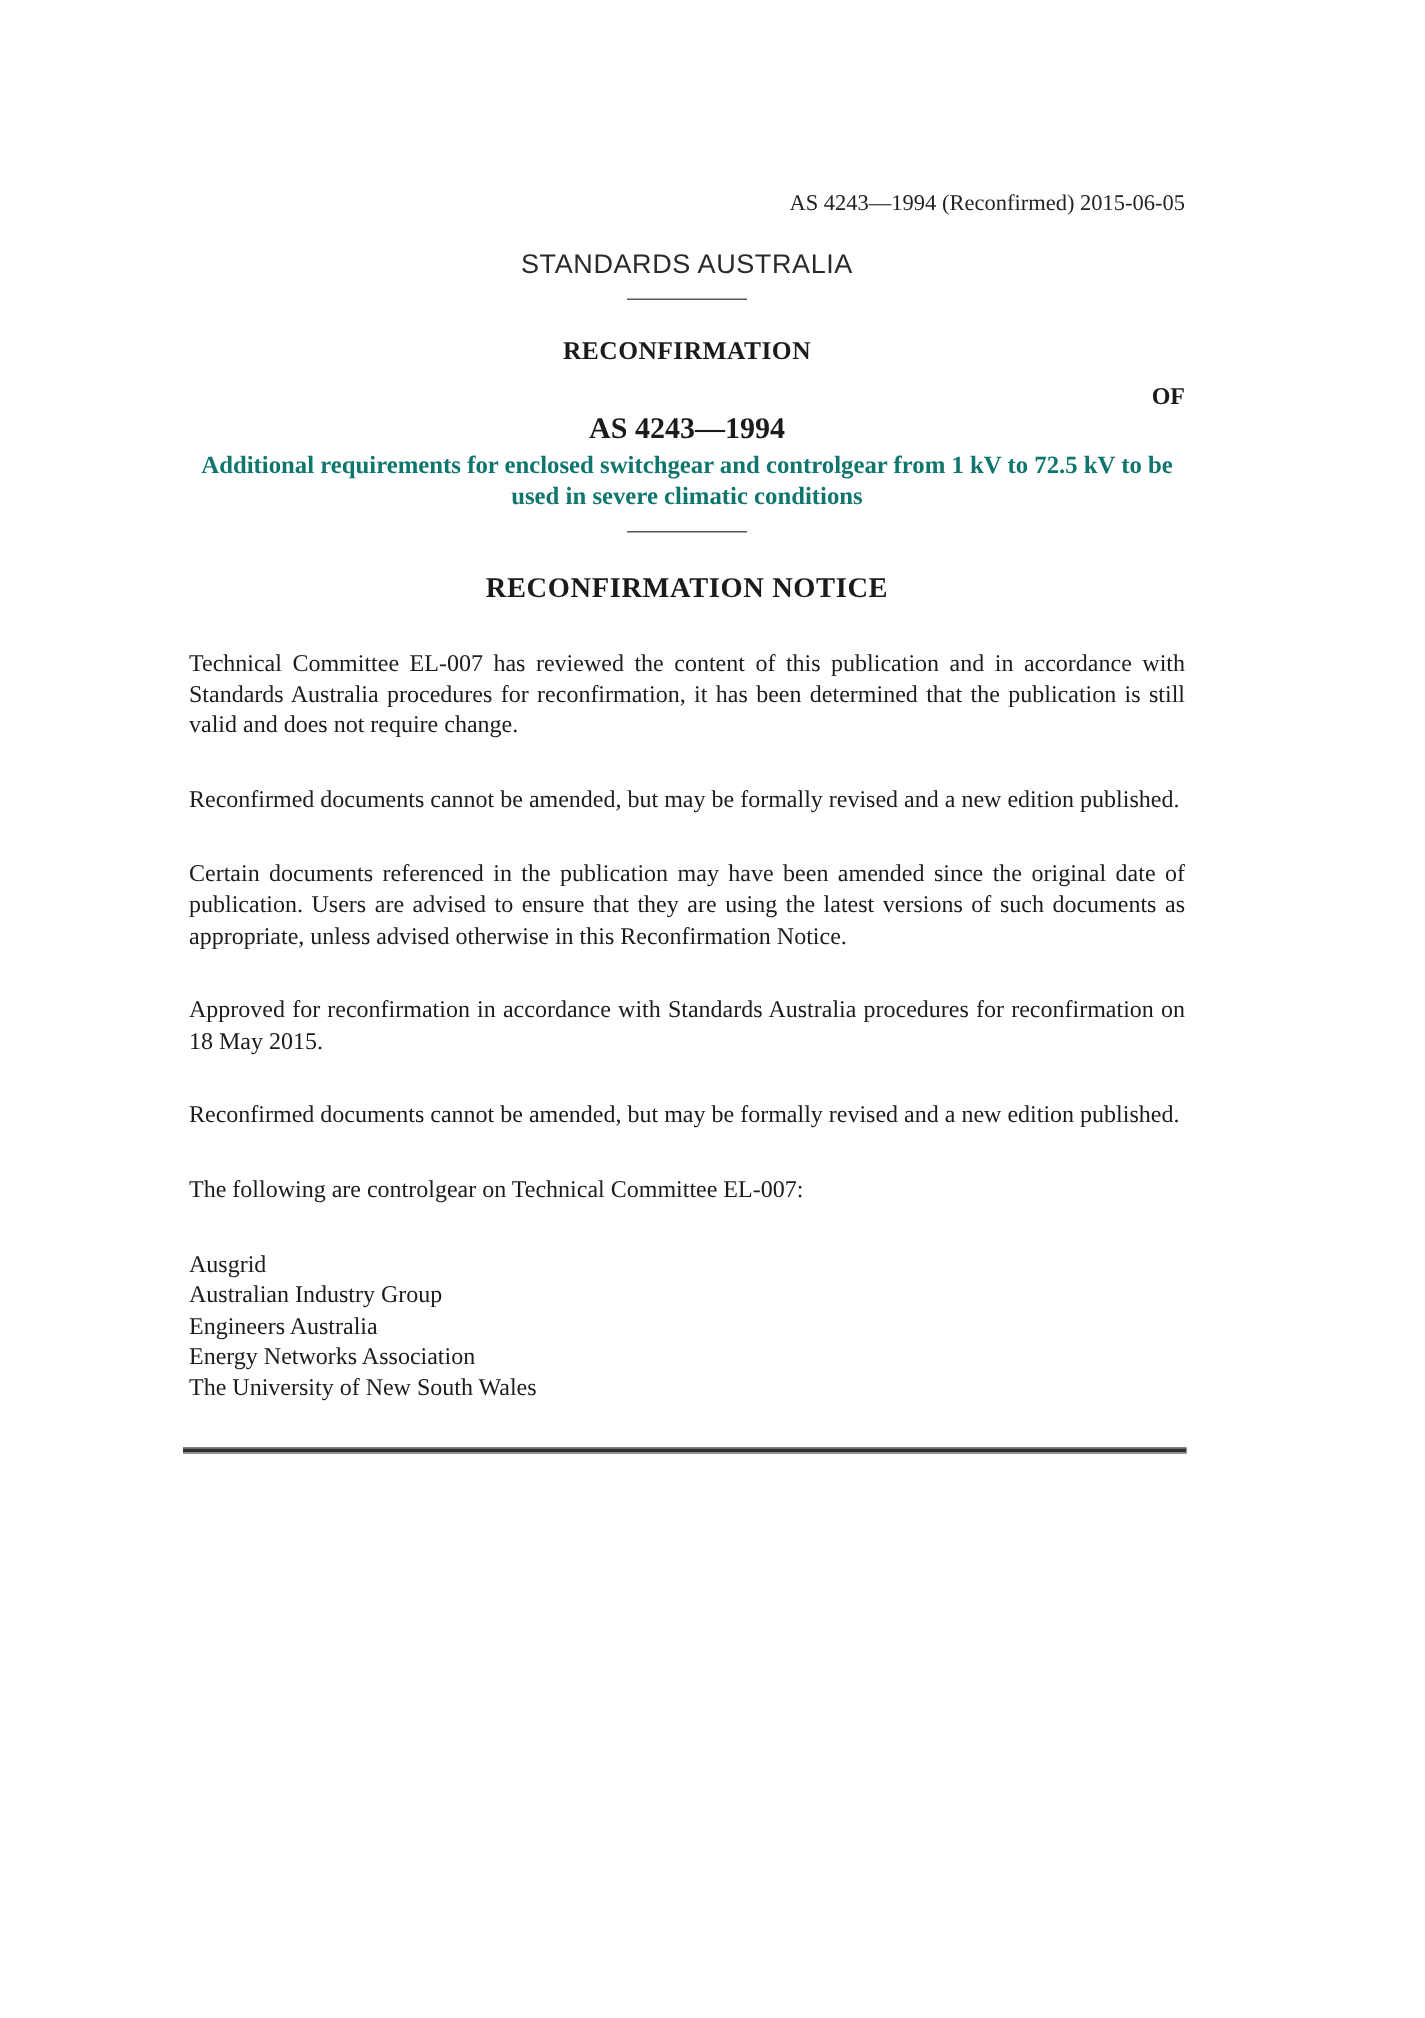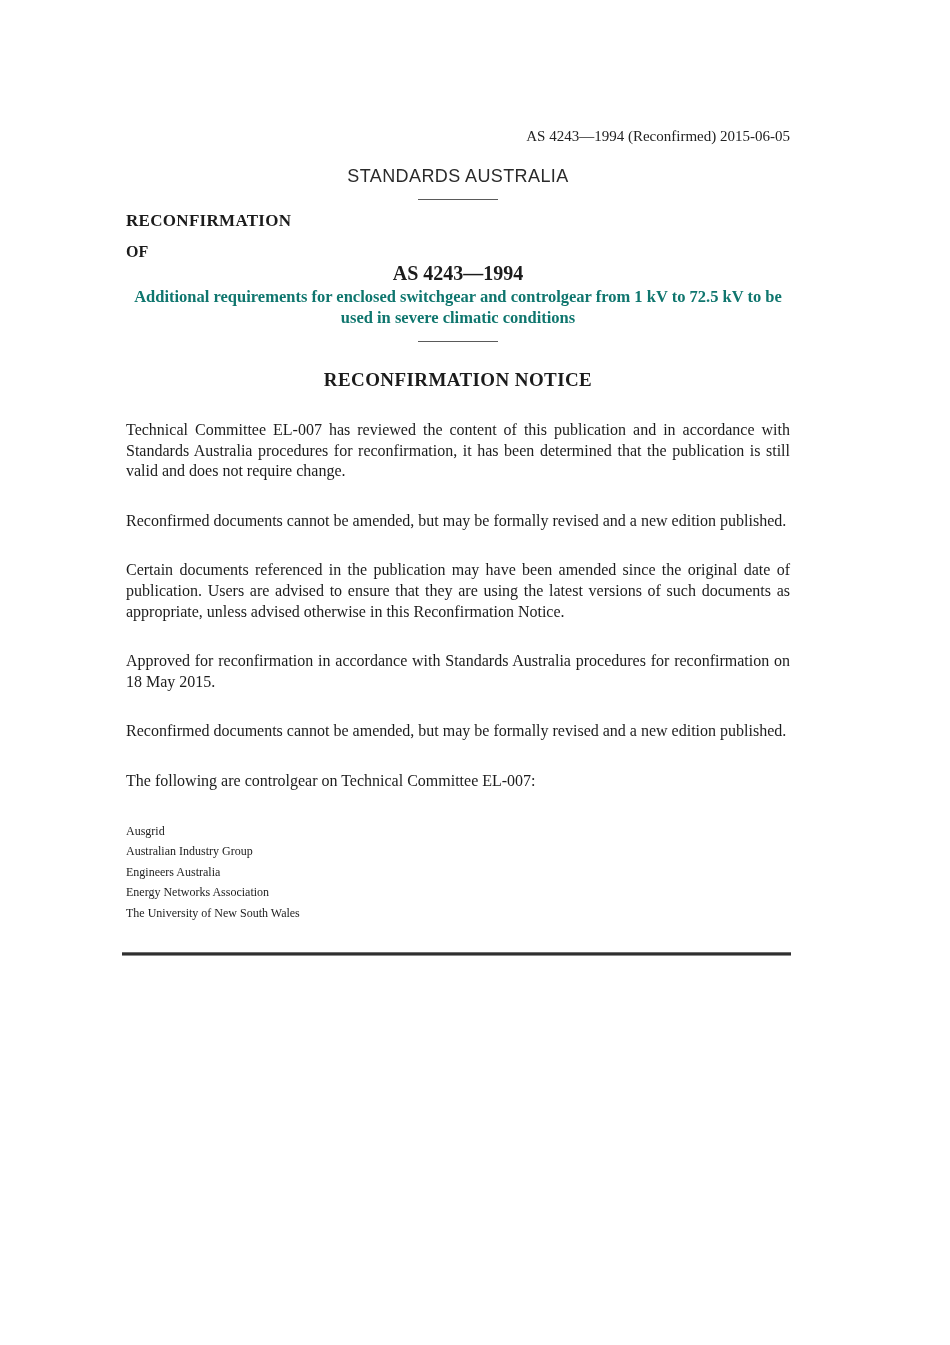--- a/index.html
+++ b/index.html
@@ -38,30 +38,31 @@
     letter-spacing: 0.4px;
     color: #2a2a2a;
   }
   .short-rule {
     width: 80px;
     height: 1px;
     background: #5a5a5a;
     margin: 13px auto 0 auto;
   }
   .tb-heading {
-    margin-top: 11px;
+    margin-top: 24px;
+    text-align: center;
     font-weight: bold;
     font-size: 17px;
     line-height: 19px;
     letter-spacing: 0.3px;
     color: #1b1b1b;
   }
   .tb-of {
     margin-top: 13px;
-    text-align: left;
+    text-align: right;
     font-weight: bold;
     font-size: 16px;
     line-height: 18px;
     color: #1b1b1b;
   }
   .tb-number {
     margin-top: 3px;
     text-align: center;
     font-weight: bold;
     font-size: 20px;
@@ -89,21 +90,21 @@
     margin: 0 0 29px 0;
     font-size: 16px;
     line-height: 20.6px;
     text-align: justify;
     color: #1c1c1c;
   }
   .first-para {
     margin-top: 30px;
   }
   .members {
-    font-size: 12px;
+    font-size: 16px;
     line-height: 20.6px;
     color: #1c1c1c;
   }
   .double-rule {
     margin-top: 28px;
     margin-left: -4px;
     width: 669px;
     height: 2px;
     background: #2f2f2f;
     border-top: 1px solid #6e6e6e;

